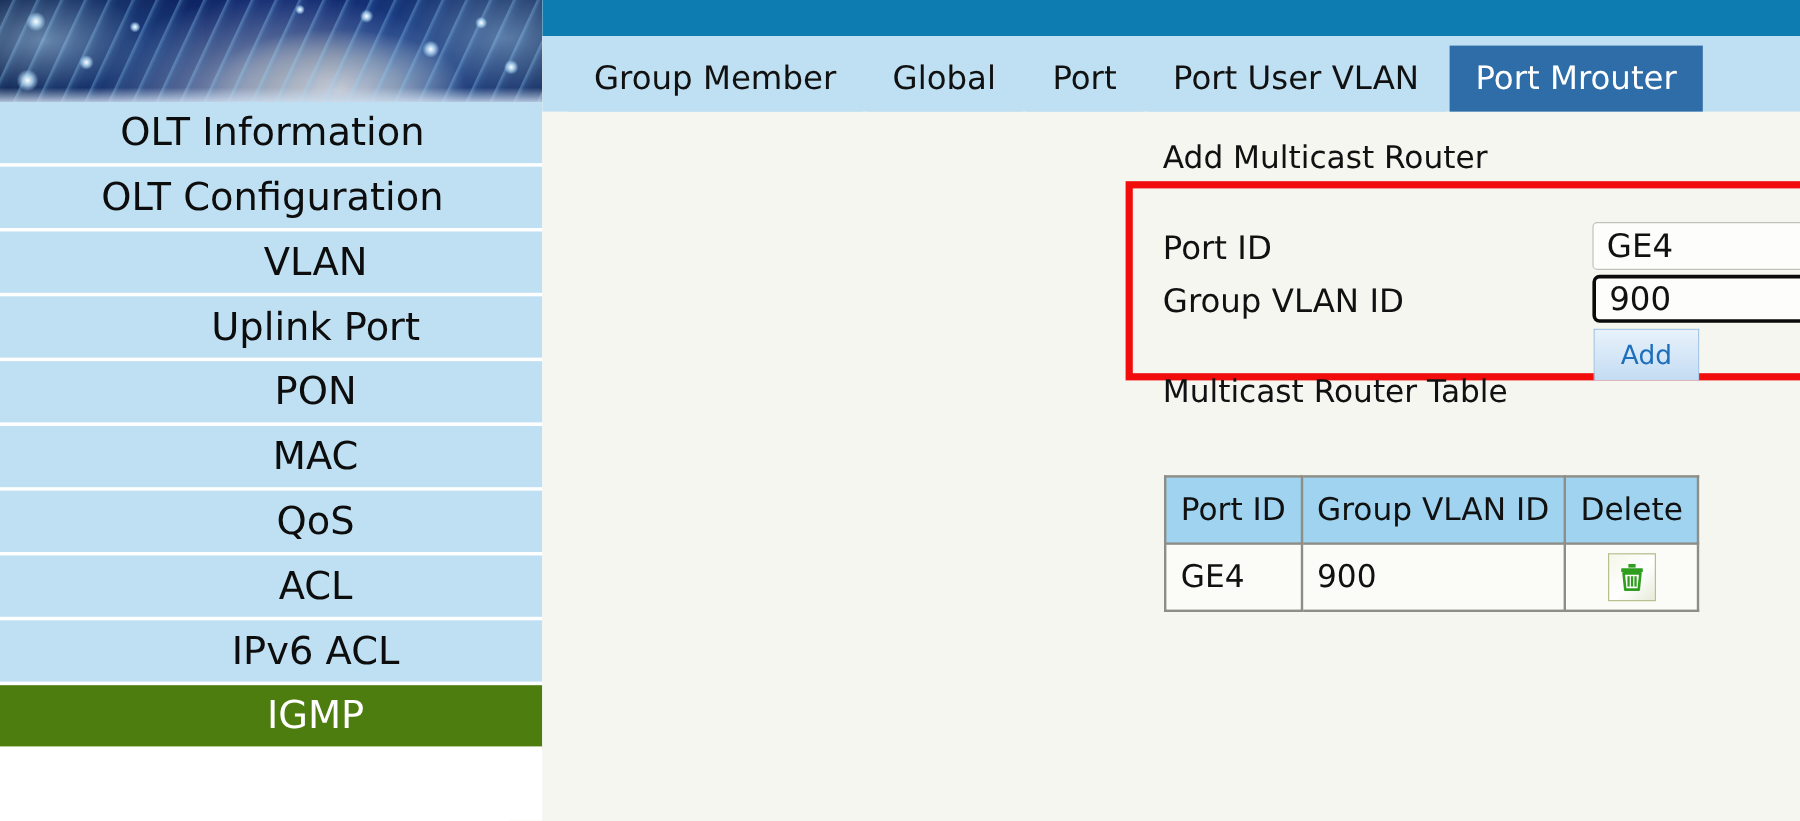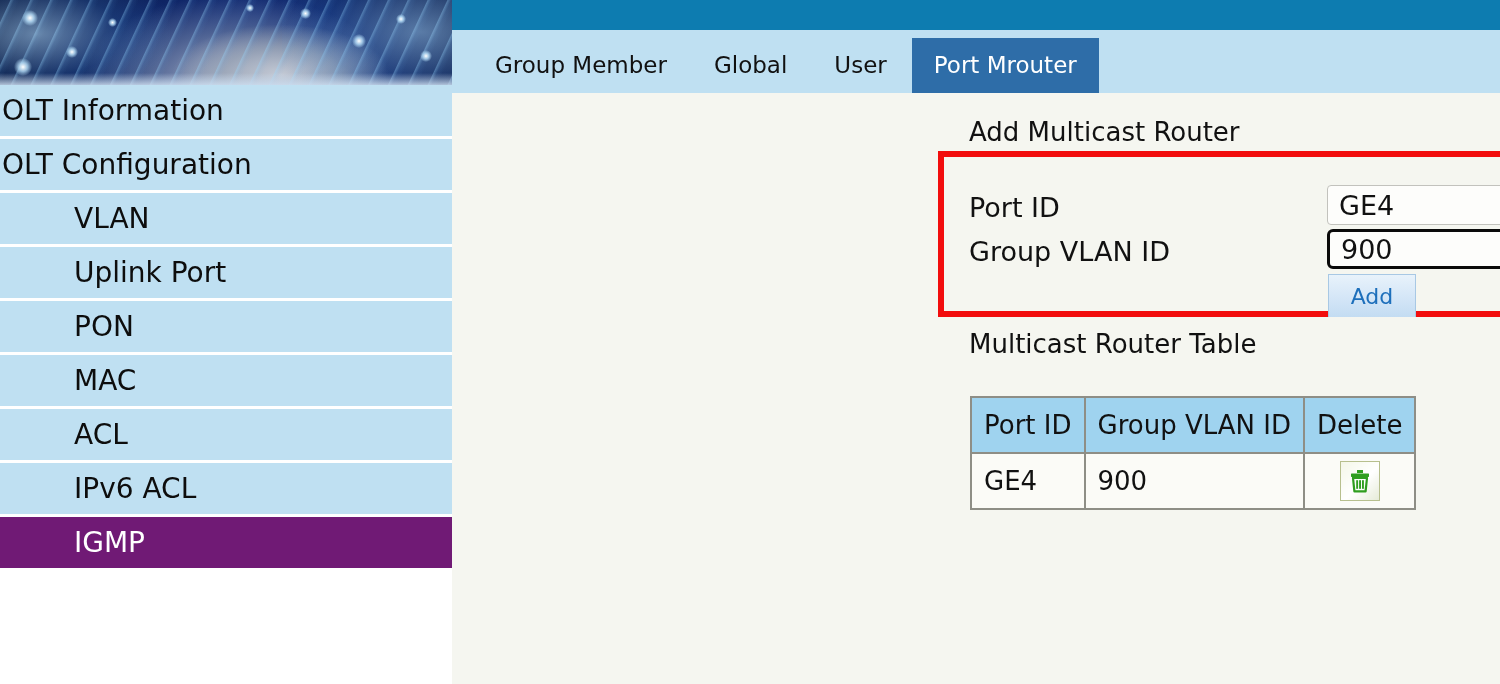--- a/index.html
+++ b/index.html
@@ -76,29 +76,30 @@
     left: 0; right: 0; bottom: 0; height: 12px;
     background: linear-gradient(to bottom, rgba(210,225,240,0) 0%, rgba(205,222,240,0.85) 100%);
   }
 
   .nav-list { list-style: none; margin: 0; padding: 0; }
   .nav-item {
     height: 51px;
     line-height: 51px;
     background: #bfe0f2;
     color: #0d0d0d;
-    font-size: 28px;
+    font-size: 32px;
     border-bottom: 3px solid #ffffff;
     white-space: nowrap;
     overflow: hidden;
     cursor: pointer;
+    text-align: center;
   }
   .nav-item.top   { padding-left: 2px; }
   .nav-item.sub   { padding-left: 74px; }
-  .nav-item.active { background: #701a75; color: #ffffff; }
+  .nav-item.active { background: #4d7c0f; color: #ffffff; }
 
   
   #main {
     position: absolute;
     left: 452px; top: 0;
     width: 1048px;
     height: 684px;
     background: #f5f6f0;
   }
   #topbar {
@@ -118,42 +119,42 @@
   #tabs {
     position: absolute;
     left: 21px; top: 8px;
     height: 55px;
     display: flex;
     gap: 3px;
   }
   .tab {
     background: #bfe0f2;
     color: #111111;
-    font-size: 23px;
+    font-size: 27px;
     height: 55px;
     line-height: 55px;
     padding: 0 22px;
     white-space: nowrap;
     cursor: pointer;
     box-sizing: border-box;
   }
   .tab.active {
     background: #2e6da8;
     color: #ffffff;
   }
 
   .section-title {
     position: absolute;
     font-size: 26px;
     font-weight: normal;
     color: #111111;
     white-space: nowrap;
   }
   #add-title { left: 517px; top: 117px; }
-  #table-title { left: 517px; top: 329px; }
+  #table-title { left: 517px; top: 312px; }
 
   #redbox {
     position: absolute;
     left: 486px; top: 151px;
     width: 774px;
     height: 166px;
     border: 6px solid #f20d0d;
     box-sizing: border-box;
     background: transparent;
   }
@@ -277,35 +278,37 @@
       <div class="bottomfade"></div>
     </div>
 
     <ul class="nav-list" id="nav-list">
         <li class="nav-item top"><span>OLT Information</span></li>
         <li class="nav-item top"><span>OLT Configuration</span></li>
         <li class="nav-item sub"><span>VLAN</span></li>
         <li class="nav-item sub"><span>Uplink Port</span></li>
         <li class="nav-item sub"><span>PON</span></li>
         <li class="nav-item sub"><span>MAC</span></li>
+        <li class="nav-item sub"><span>QoS</span></li>
         <li class="nav-item sub"><span>ACL</span></li>
         <li class="nav-item sub"><span>IPv6 ACL</span></li>
         <li class="nav-item sub active"><span>IGMP</span></li>
       </ul>
   </div>
 
   <div id="main">
 
     <div id="topbar"></div>
 
     <div id="tabstrip">
       <div id="tabs">
           <div class="tab"><span>Group Member</span></div>
           <div class="tab"><span>Global</span></div>
-          <div class="tab"><span>User</span></div>
+          <div class="tab"><span>Port</span></div>
+          <div class="tab"><span>Port User VLAN</span></div>
           <div class="tab active"><span>Port Mrouter</span></div>
         </div>
     </div>
 
     <div class="section-title" id="add-title">Add Multicast Router</div>
 
     <div id="redbox"></div>
 
     <div class="form-label" id="lbl-port">Port ID</div>
 

